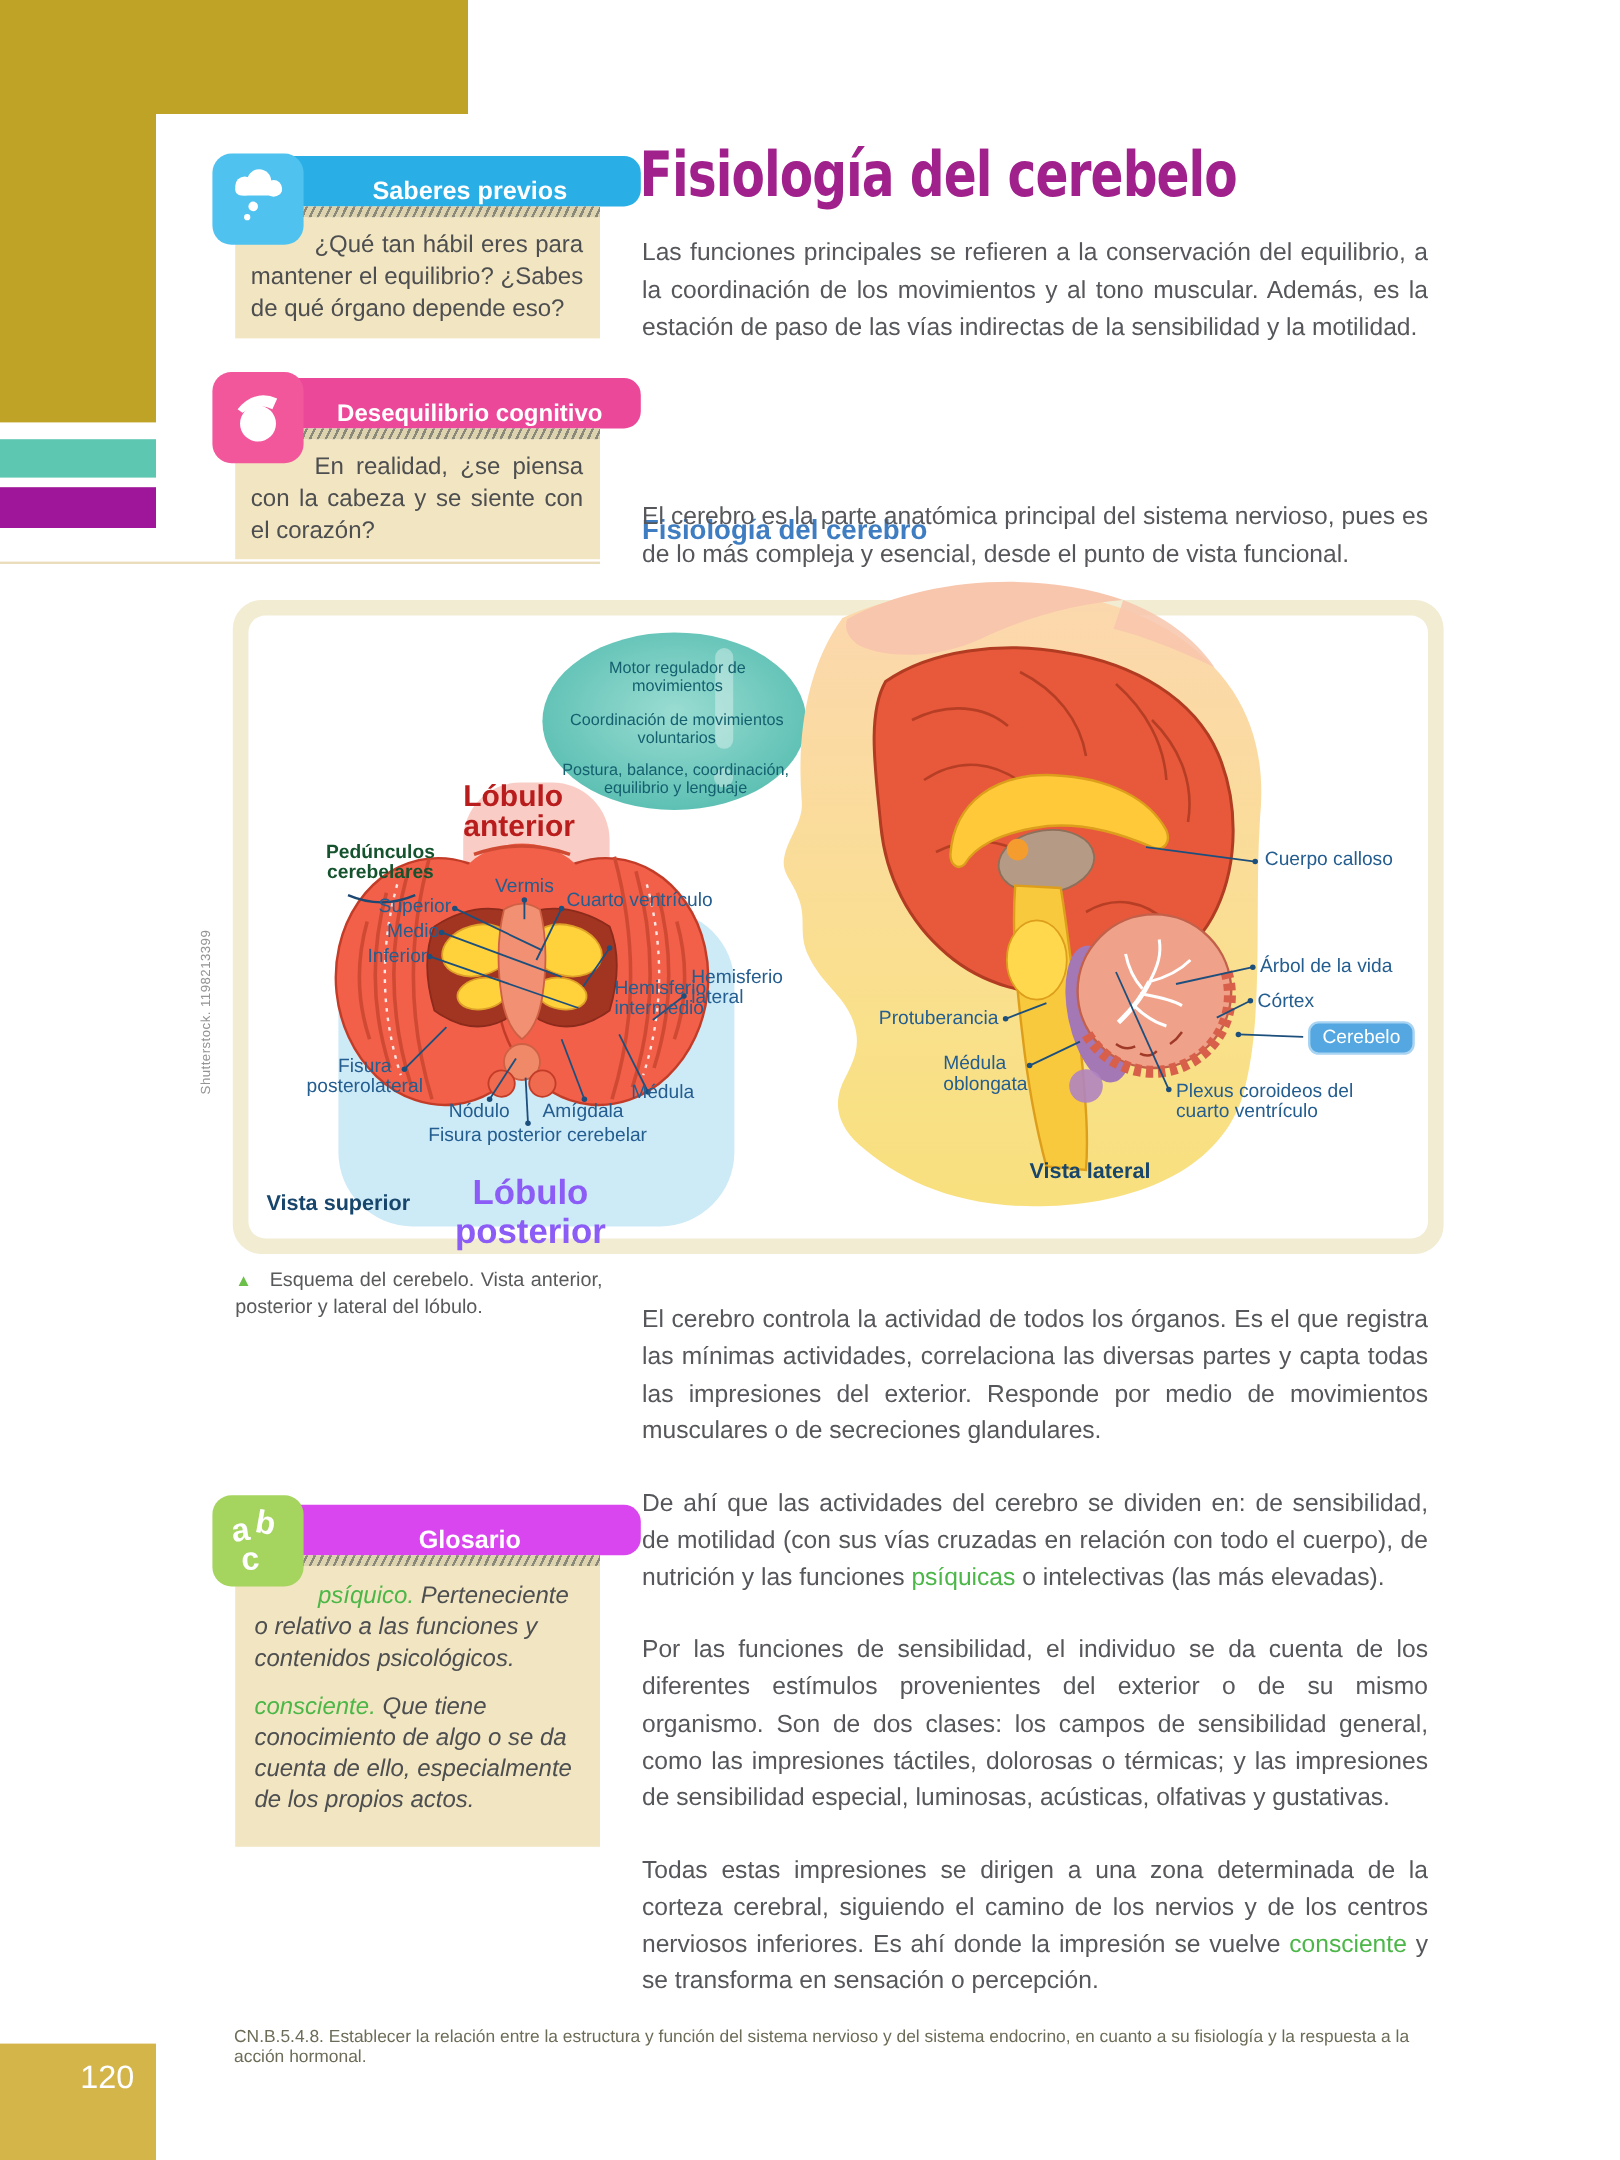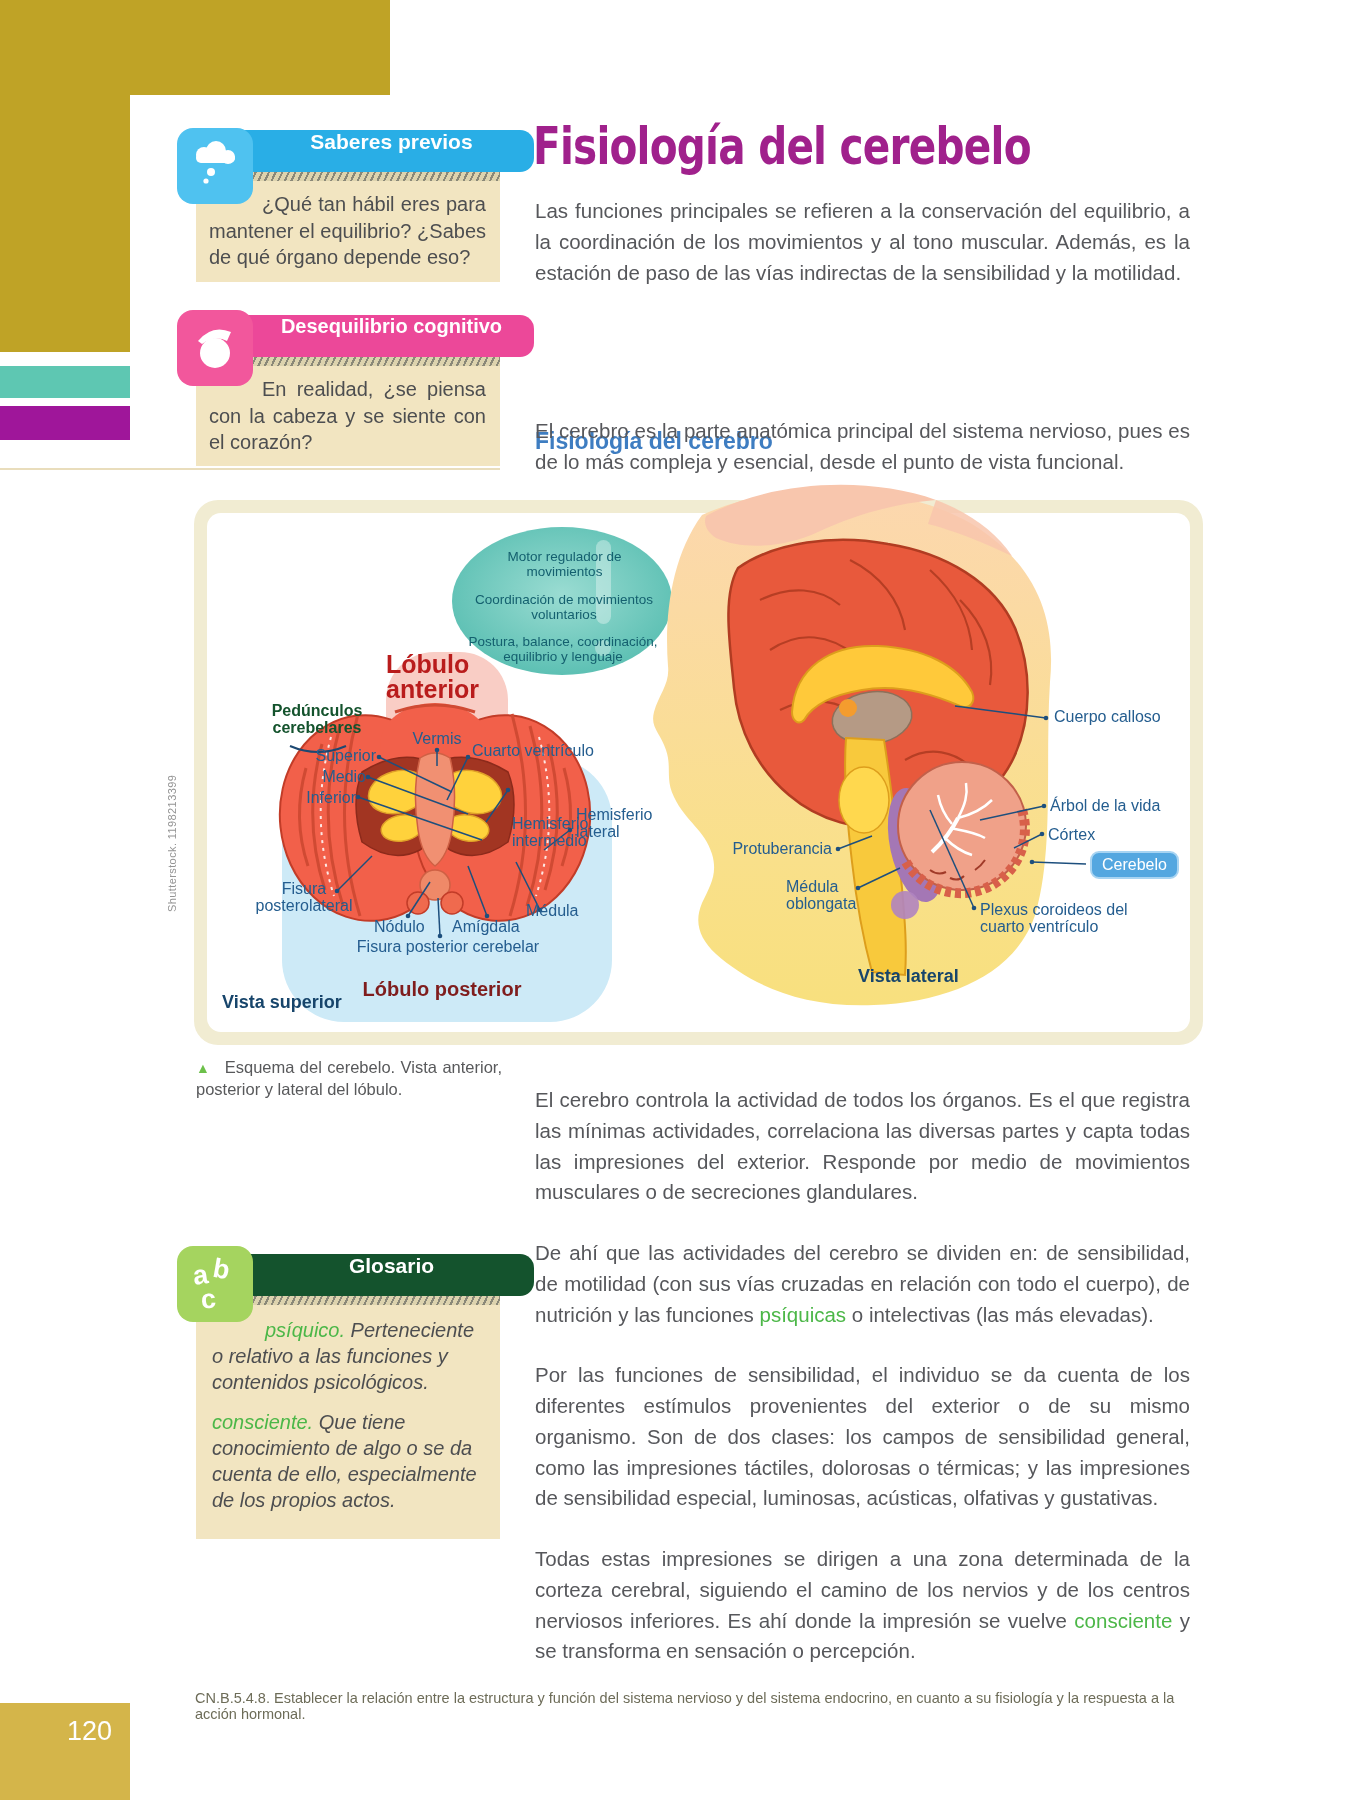--- a/index.html
+++ b/index.html
@@ -9,21 +9,21 @@
   
   .gold-top{left:0;top:0;width:390px;height:95px;background:#bfa326;}
   .gold-side{left:0;top:0;width:130px;height:352px;background:#bfa326;}
   .teal-bar{left:0;top:366px;width:130px;height:32px;background:#5ec7b2;}
   .purple-bar{left:0;top:406px;width:130px;height:34px;background:#9f169a;}
   .thin-rule{left:0;top:468px;width:500px;height:2px;background:#e9ddbc;}
   .gold-bottom{left:0;top:1703px;width:130px;height:97px;background:#d4b54a;}
   .page-num{left:0;top:1716px;width:112px;text-align:right;color:#fff;font-size:27px;}
   
   .callout-bar{height:42px;border-radius:0 14px 14px 0;color:#fff;font-weight:bold;
-               display:flex;align-items:flex-start;justify-content:center;padding-left:34px;}
+               display:flex;align-items:flex-end;justify-content:center;padding-left:34px;}
   .hatch{height:9px;background:repeating-linear-gradient(115deg,#8a8878 0 2px,#ddd3ae 2px 6px);}
   .beige{background:#f2e5c1;}
   .callout-icon{width:76px;height:76px;border-radius:16px;z-index:6;}
   .callout-text{font-size:20px;color:#4d4e50;line-height:1.33;padding:10px 14px 12px 13px;
                 text-indent:53px;text-align:justify;}
   .gloss-p{font-size:20px;color:#4d4e50;line-height:1.3;margin:0;text-align:left;font-style:italic;}
   .green-term{color:#4cb748;}
   
   .main-title{left:533px;top:116px;color:#a0218c;font-family:"DejaVu Sans",sans-serif;
               font-weight:bold;font-size:52px;transform:scaleX(.78);transform-origin:left top;
@@ -36,21 +36,21 @@
   .fig-frame{left:194px;top:500px;width:1009px;height:545px;background:#f1ecd2;border-radius:24px;z-index:1;}
   .fig-inner{left:207px;top:513px;width:983px;height:519px;background:#fff;border-radius:14px;z-index:2;}
   .fig-svg{left:0;top:0;width:1350px;height:1800px;z-index:3;pointer-events:none;}
   .figlabel{position:absolute;font-size:16px;color:#245d8f;line-height:1.07;z-index:4;}
   .figlabel.bold{font-weight:bold;color:#14532d;}
   .viewlabel{position:absolute;font-size:18px;font-weight:bold;color:#17456b;z-index:4;}
   .bubble-line{position:absolute;font-size:13.5px;color:#14606f;text-align:center;line-height:1.12;z-index:4;}
   .lob-ant{position:absolute;left:386px;top:652px;width:122px;text-align:left;font-weight:bold;
            font-size:25px;line-height:.98;color:#b91c1c;z-index:4;}
   .lob-post{position:absolute;left:332px;top:978px;width:220px;text-align:center;font-weight:bold;
-            font-size:20px;color:#7f1d1d;z-index:4;}
+            font-size:29px;color:#8b5cf6;z-index:4;}
   .badge{position:absolute;left:1090px;top:851px;background:#54a7e0;border:2px solid #a8d4f2;
          border-radius:9px;color:#fff;font-size:16px;padding:3px 10px;z-index:4;}
   .caption{left:196px;top:1056px;width:306px;font-size:16.5px;color:#58595b;line-height:1.35;
            text-align:justify;}
   .caption .tri{color:#6cc04a;font-size:14px;padding-right:14px;}
   .credit{left:166px;top:700px;height:212px;writing-mode:vertical-rl;transform:rotate(180deg);
           font-size:11px;color:#949494;letter-spacing:.4px;}
   .footer{left:195px;top:1690px;width:1000px;font-size:14.5px;color:#6d6c58;}
 </style>
 </head>
@@ -285,21 +285,21 @@
     <span class="tri">▲</span><span>Esquema del cerebelo. Vista anterior, posterior y lateral del lóbulo.</span>
   </div>
 
   <div class="abs" style="left:535px;top:1085px;width:655px;">
     <p class="body-text para">El cerebro controla la actividad de todos los órganos. Es el que registra las mínimas actividades, correlaciona las diversas partes y capta todas las impresiones del exterior. Responde por medio de movimientos musculares o de secreciones glandulares.</p>
     <p class="body-text para"><span>De ahí que las actividades del cerebro se dividen en: de sensibilidad, de motilidad (con sus vías cruzadas en relación con todo el cuerpo), de nutrición y las funciones </span><span class="green-word">psíquicas</span><span> o intelectivas (las más elevadas).</span></p>
     <p class="body-text para">Por las funciones de sensibilidad, el individuo se da cuenta de los diferentes estímulos provenientes del exterior o de su mismo organismo. Son de dos clases: los campos de sensibilidad general, como las impresiones táctiles, dolorosas o térmicas; y las impresiones de sensibilidad especial, luminosas, acústicas, olfativas y gustativas.</p>
     <p class="body-text para"><span>Todas estas impresiones se dirigen a una zona determinada de la corteza cerebral, siguiendo el camino de los nervios y de los centros nerviosos inferiores. Es ahí donde la impresión se vuelve </span><span class="green-word">consciente</span><span> y se transforma en sensación o percepción.</span></p>
   </div>
 
-  <div class="abs callout-bar" style="left:215px;top:1254px;width:285px;background:#14532d;font-size:21px;z-index:5;">
+  <div class="abs callout-bar" style="left:215px;top:1254px;width:285px;background:#d946ef;font-size:21px;z-index:5;">
     <span>Glosario</span>
   </div>
   <div class="abs hatch" style="left:215px;top:1296px;width:285px;z-index:5;"></div>
   <div class="abs beige" style="left:196px;top:1305px;width:304px;height:234px;">
     <div style="padding:12px 16px 12px 16px;">
       <p class="gloss-p" style="text-indent:53px;"><span class="green-term">psíquico.</span><span> Perteneciente o relativo a las funciones y contenidos psicológicos.</span></p>
       <p class="gloss-p" style="margin-top:14px;"><span class="green-term">consciente.</span><span> Que tiene conocimiento de algo o se da cuenta de ello, especialmente de los propios actos.</span></p>
     </div>
   </div>
   <div class="abs callout-icon" style="left:177px;top:1246px;background:#a5d45f;">

